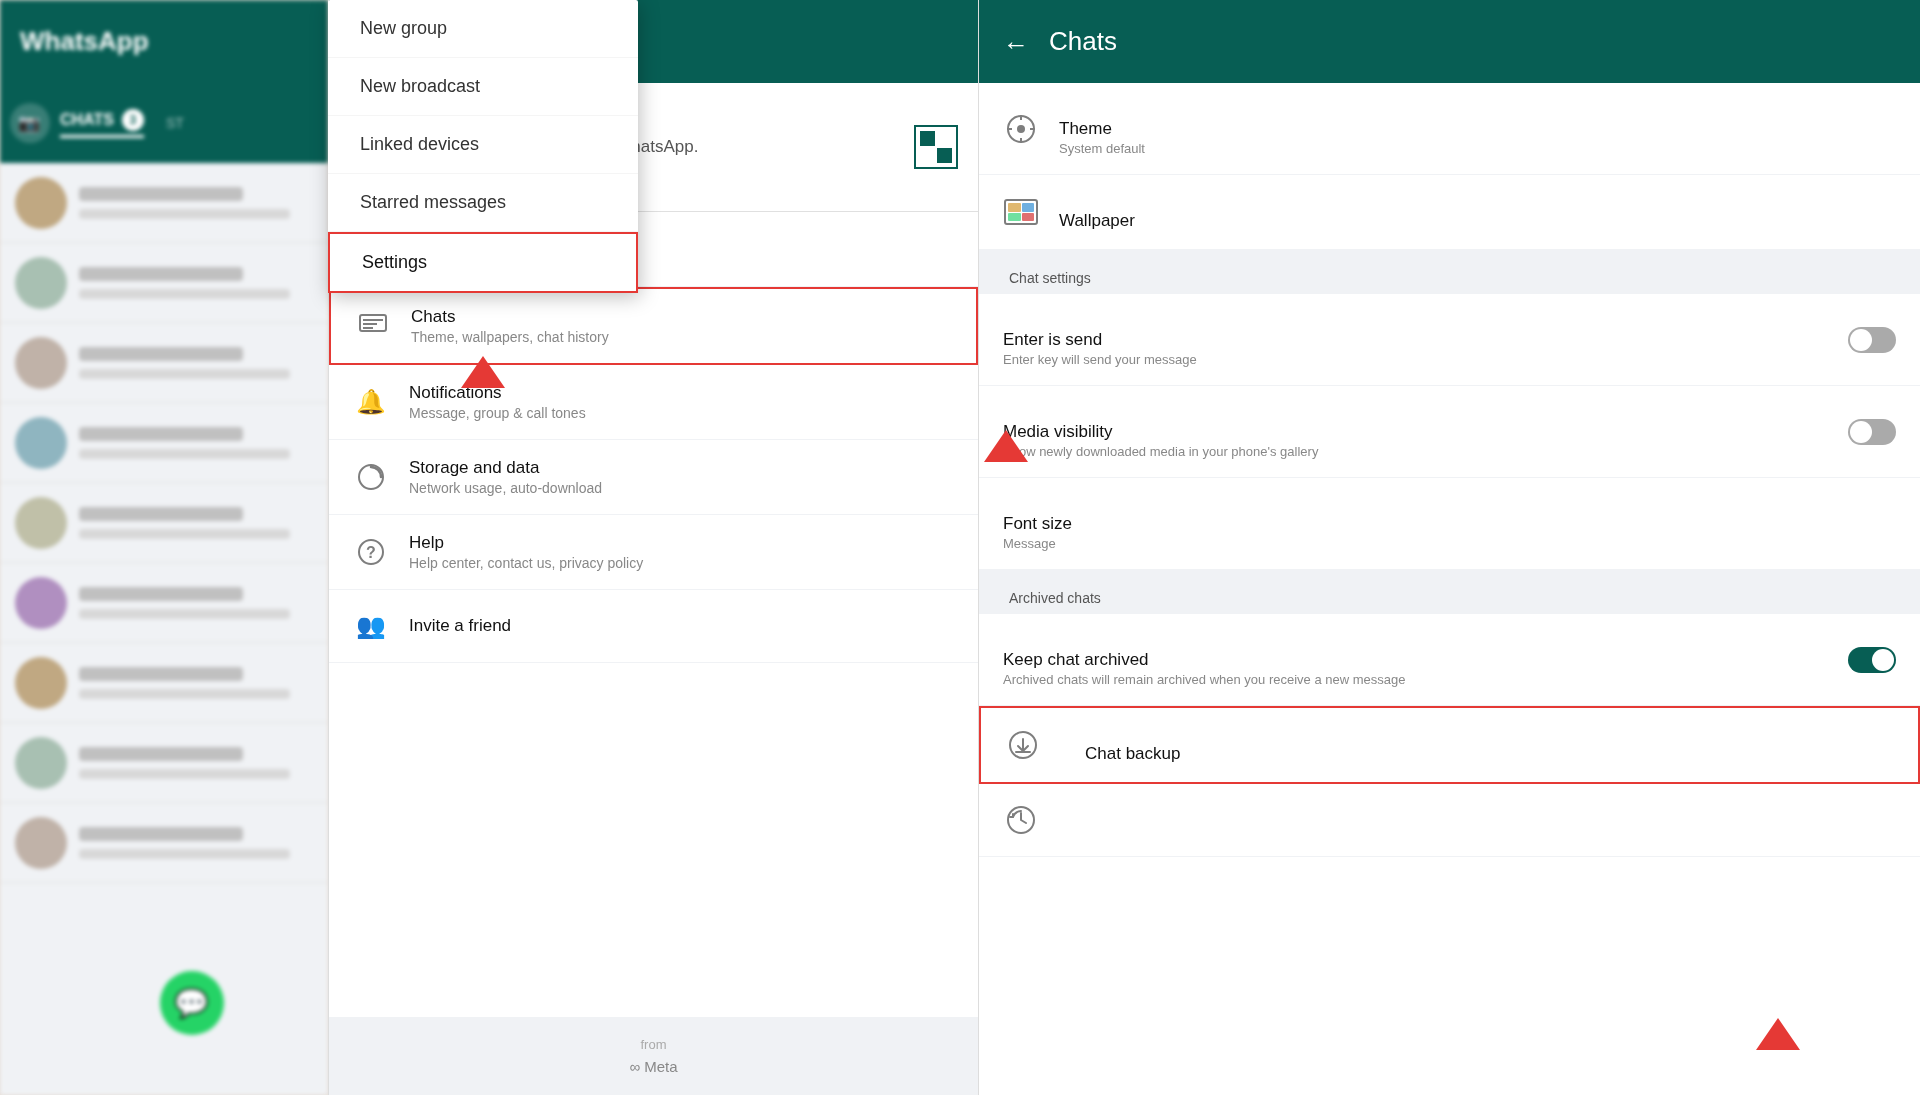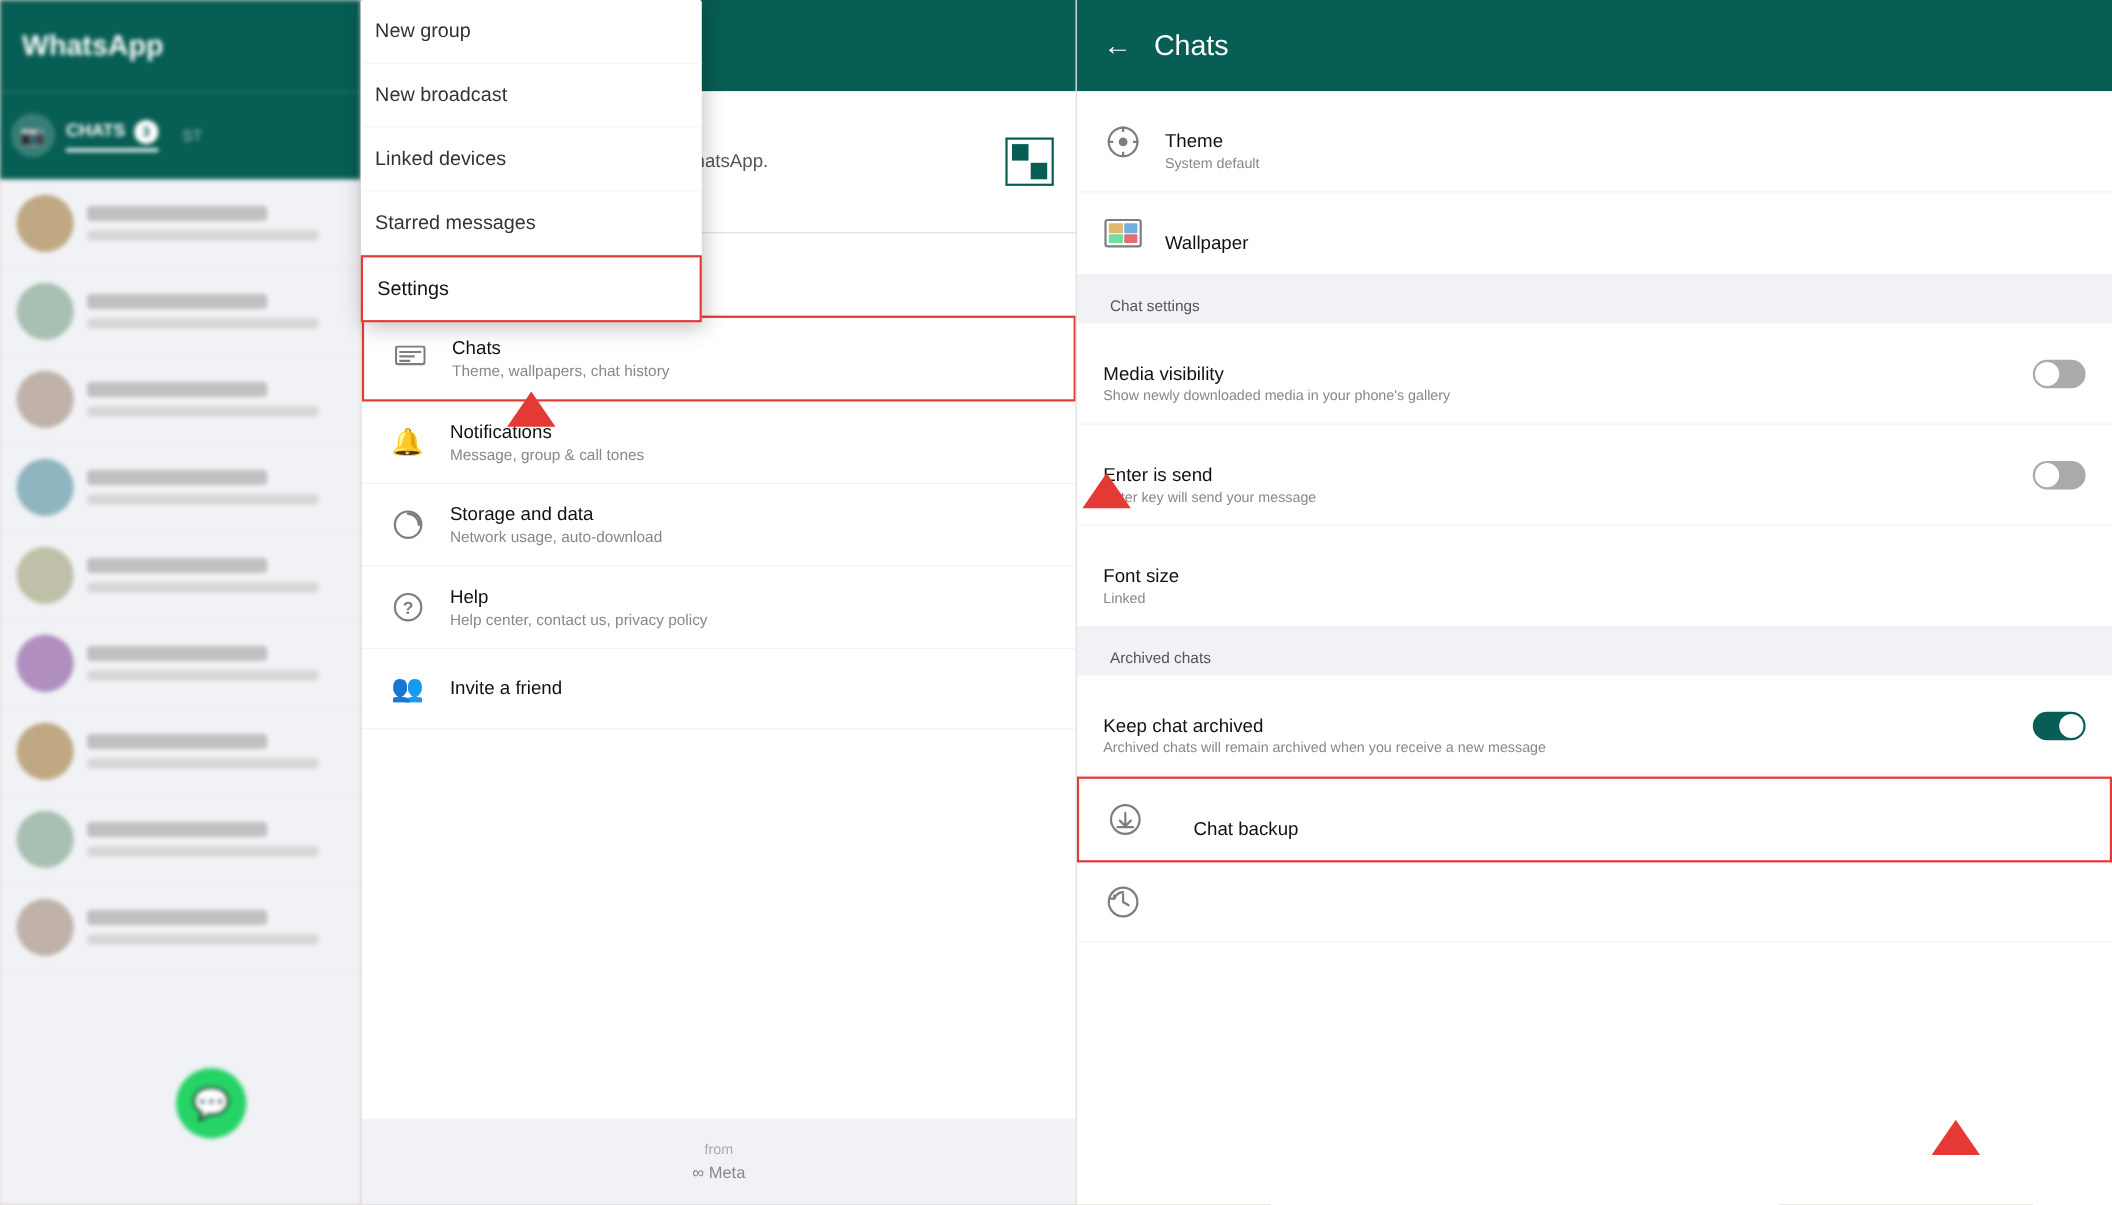--- a/index.html
+++ b/index.html
@@ -125,21 +125,21 @@
       position: absolute;
       top: 0;
       left: 328px;
       width: 310px;
       background: white;
       box-shadow: 2px 4px 20px rgba(0,0,0,0.25);
       z-index: 100;
       border-radius: 2px;
     }
     .dropdown-item {
-      padding: 18px 13px;
+      padding: 18px 32px;
       font-size: 18px;
       color: #333;
       cursor: pointer;
       border-bottom: 1px solid #f5f5f5;
     }
     .dropdown-item:last-child { border-bottom: none; }
     .dropdown-item.highlighted {
       border: 2.5px solid #e53935;
       color: #111;
       font-weight: 500;
@@ -597,42 +597,42 @@
       </div>
       <div class="chats-item-text">
         <div class="chats-item-title">Wallpaper</div>
       </div>
     </div>
 
     <div class="section-label">Chat settings</div>
 
     <div class="chats-item">
       <div class="chats-item-text">
+        <div class="chats-item-title">Enter is send</div>
+        <div class="chats-item-subtitle">Enter key will send your message</div>
+      </div>
+      <div class="toggle-switch">
+        <div class="toggle-knob"></div>
+      </div>
+    </div>
+
+    <div class="chats-item">
+      <div class="chats-item-text">
         <div class="chats-item-title">Media visibility</div>
         <div class="chats-item-subtitle">Show newly downloaded media in your phone's gallery</div>
-      </div>
-      <div class="toggle-switch">
-        <div class="toggle-knob"></div>
-      </div>
-    </div>
-
-    <div class="chats-item">
-      <div class="chats-item-text">
-        <div class="chats-item-title">Enter is send</div>
-        <div class="chats-item-subtitle">Enter key will send your message</div>
       </div>
       <div class="toggle-switch">
         <div class="toggle-knob"></div>
       </div>
     </div>
 
     <div class="chats-item">
       <div class="chats-item-text">
         <div class="chats-item-title">Font size</div>
-        <div class="chats-item-subtitle">Linked</div>
+        <div class="chats-item-subtitle">Message</div>
       </div>
     </div>
 
     <div class="section-label">Archived chats</div>
 
     <div class="chats-item">
       <div class="chats-item-text">
         <div class="chats-item-title">Keep chat archived</div>
         <div class="chats-item-subtitle">Archived chats will remain archived when you receive a new message</div>
       </div>

